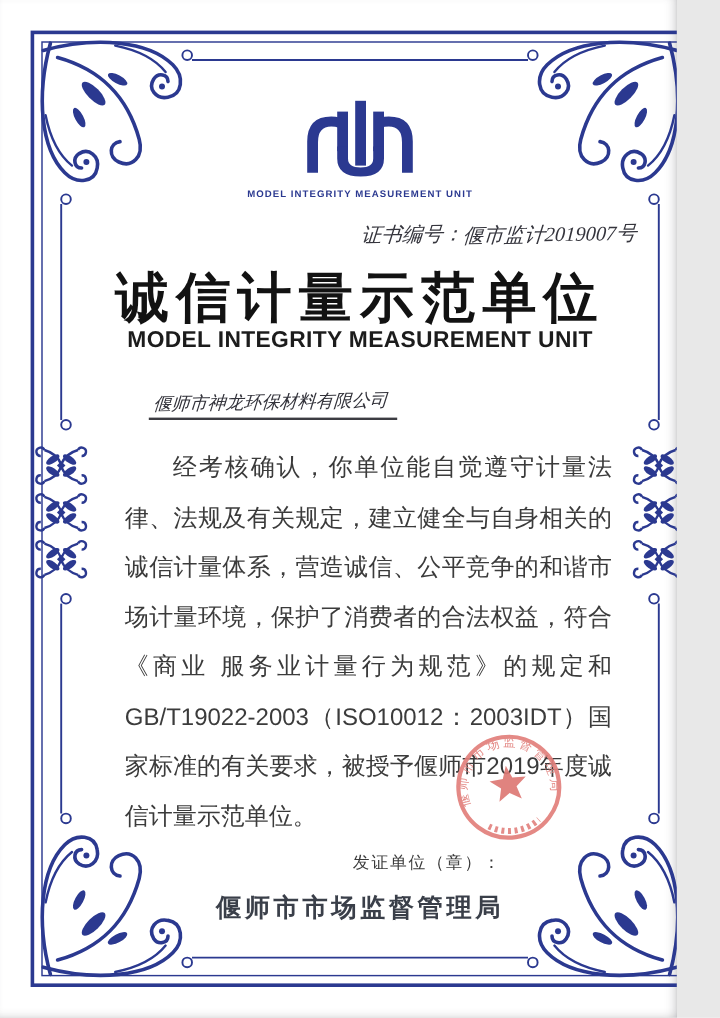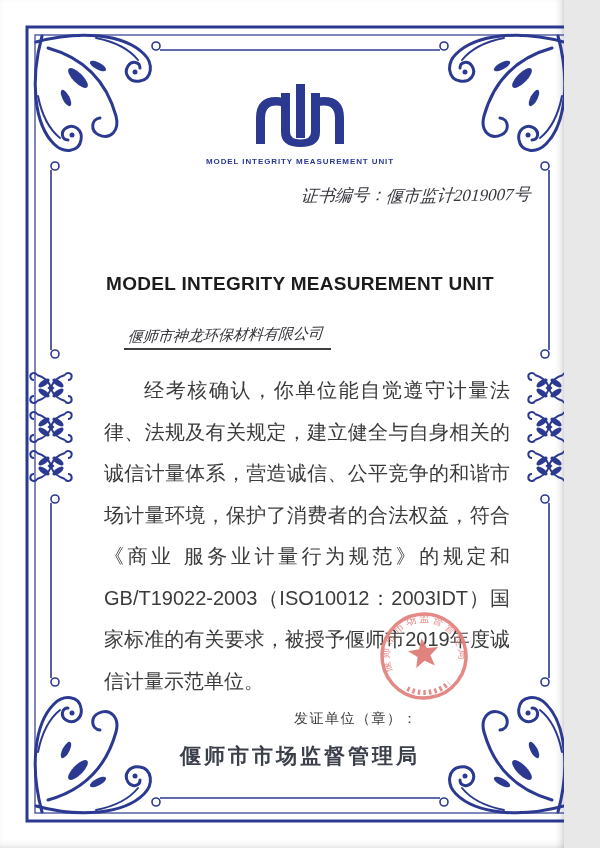--- a/index.html
+++ b/index.html
@@ -131,20 +131,21 @@
       <path d="M8,62 V36 Q8,15 28,15 q8,0 11,3.5 l0,9.5 q-4,-4.5 -11,-4.5 q-11,0 -11,13 V62 z"></path>
       <path d="M96,62 V36 Q96,15 76,15 q-8,0 -11,3.5 l0,9.5 q4,-4.5 11,-4.5 q11,0 11,13 V62 z"></path>
     </g>
   </svg>
   <div class="logo-caption">MODEL INTEGRITY MEASUREMENT UNIT</div>
 
   <div class="cert-no">
     <span class="handwrite">证书编号：</span><span class="handwrite">偃市监计2019007号</span>
   </div>
 
+  <div class="title-zh">诚信计量示范单位</div>
   <div class="title-en">MODEL INTEGRITY MEASUREMENT UNIT</div>
 
   <div class="company-line">
     <span class="handwrite">偃师市神龙环保材料有限公司</span>
   </div>
 
   <div class="body-text">经考核确认，你单位能自觉遵守计量法律、法规及有关规定，建立健全与自身相关的诚信计量体系，营造诚信、公平竞争的和谐市场计量环境，保护了消费者的合法权益，符合《商业 服务业计量行为规范》的规定和GB/T19022-2003（ISO10012：2003IDT）国家标准的有关要求，被授予偃师市2019年度诚信计量示范单位。</div>
 
   <div class="issue-label">发证单位（章）：</div>
 

